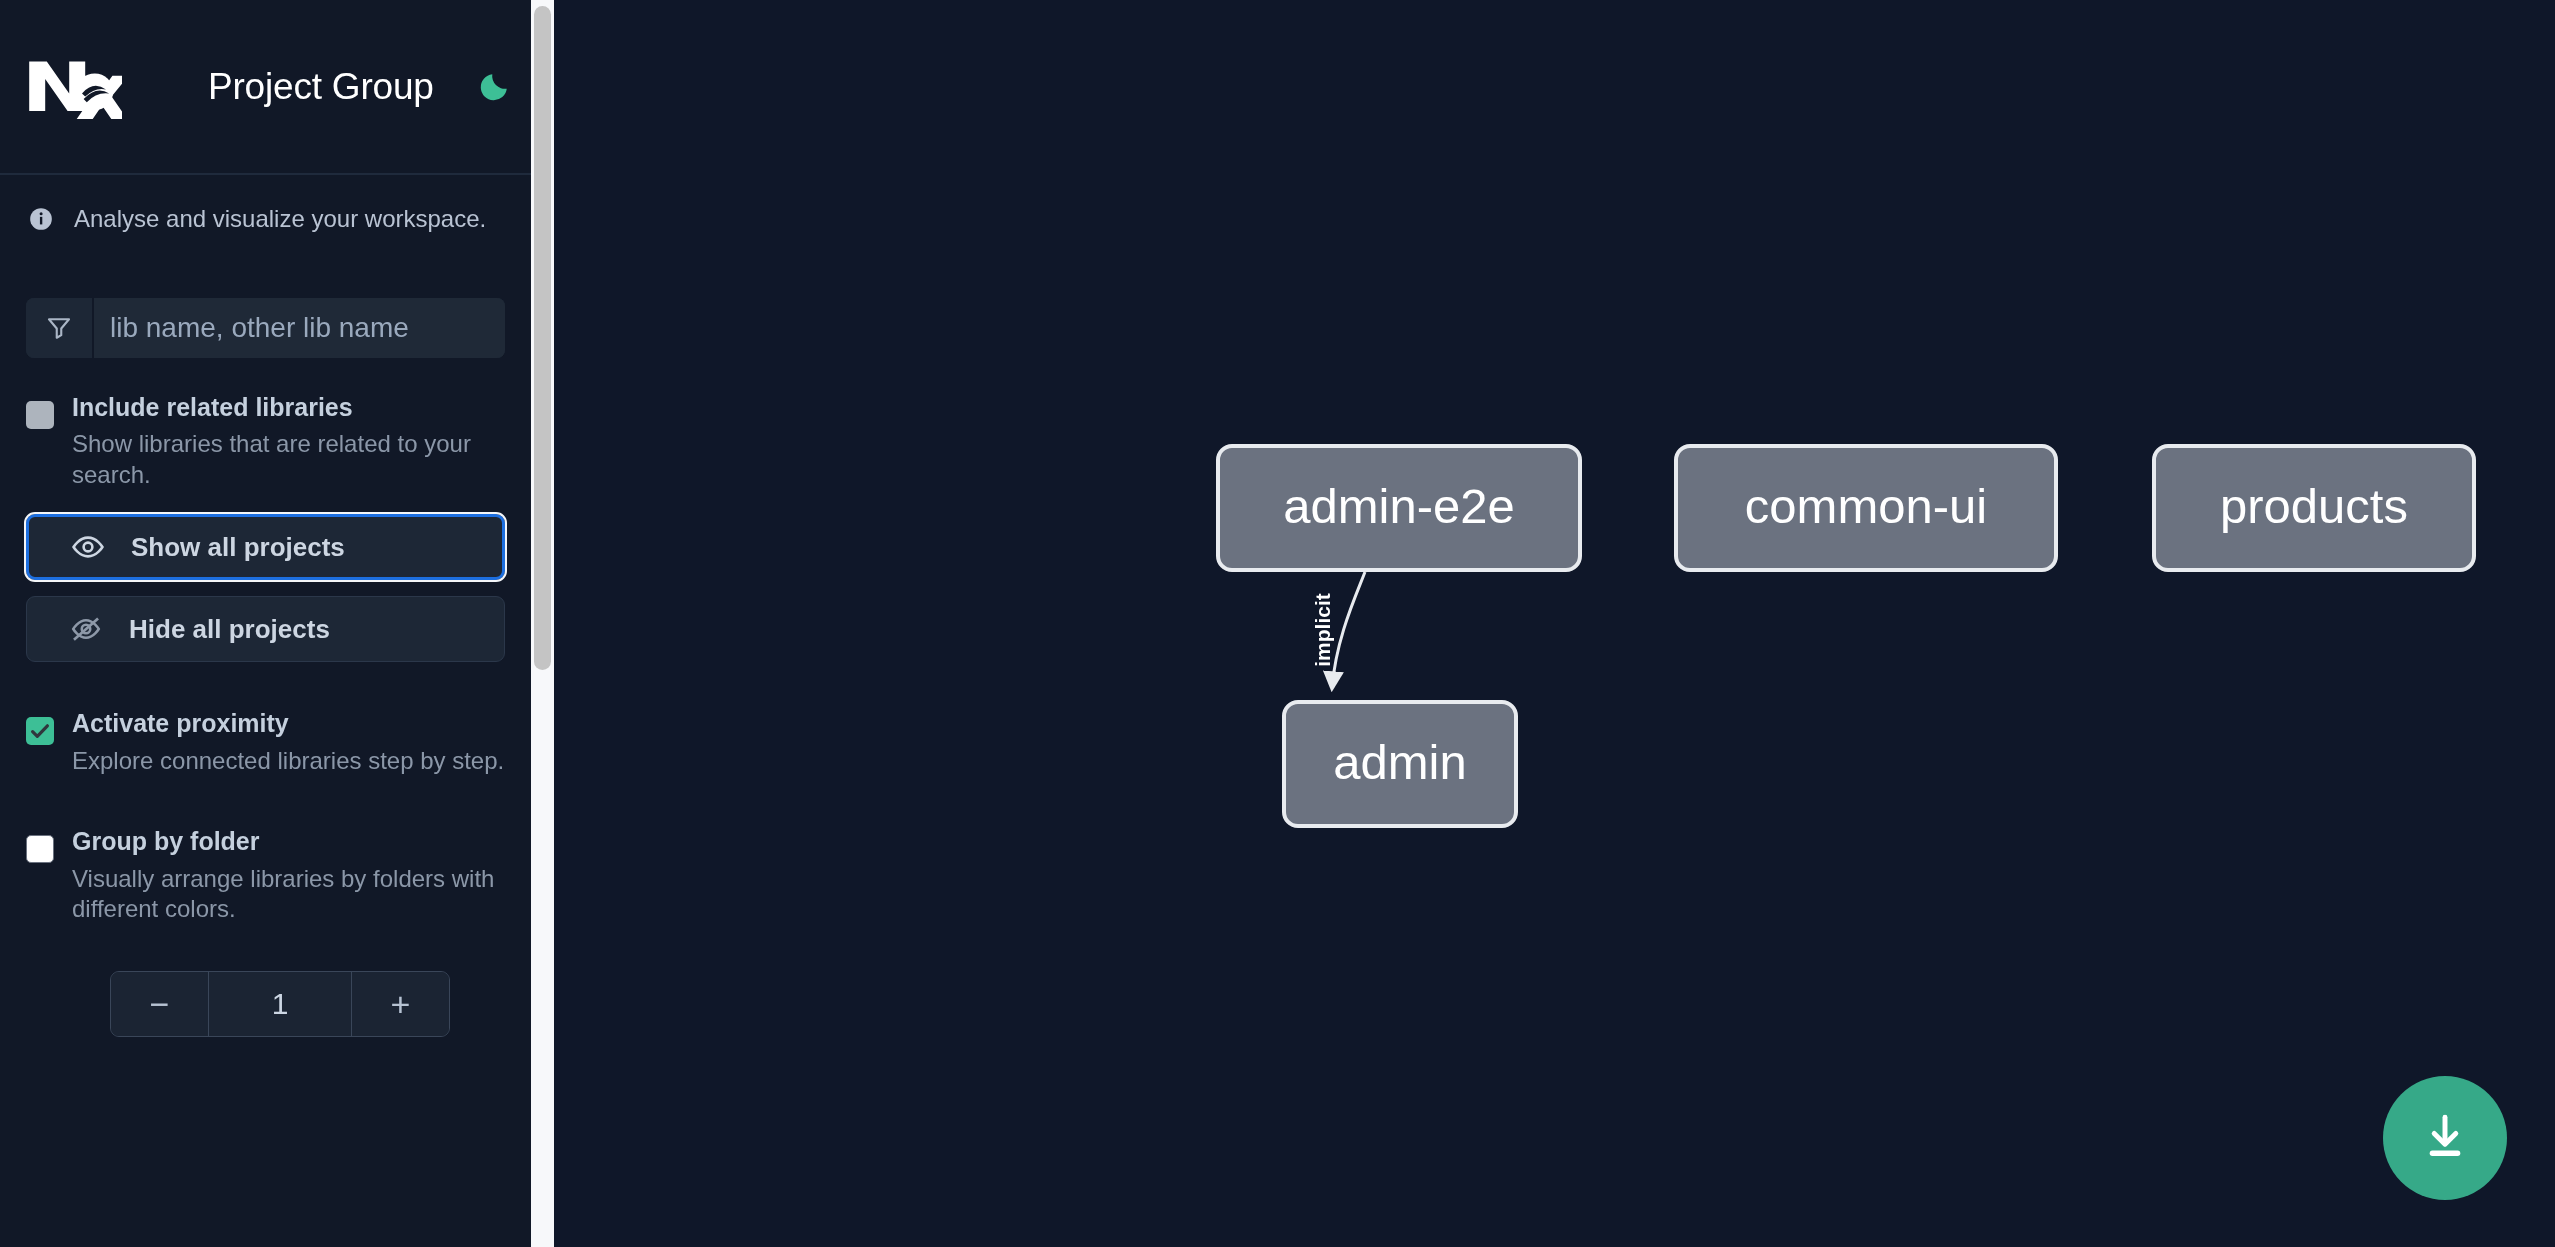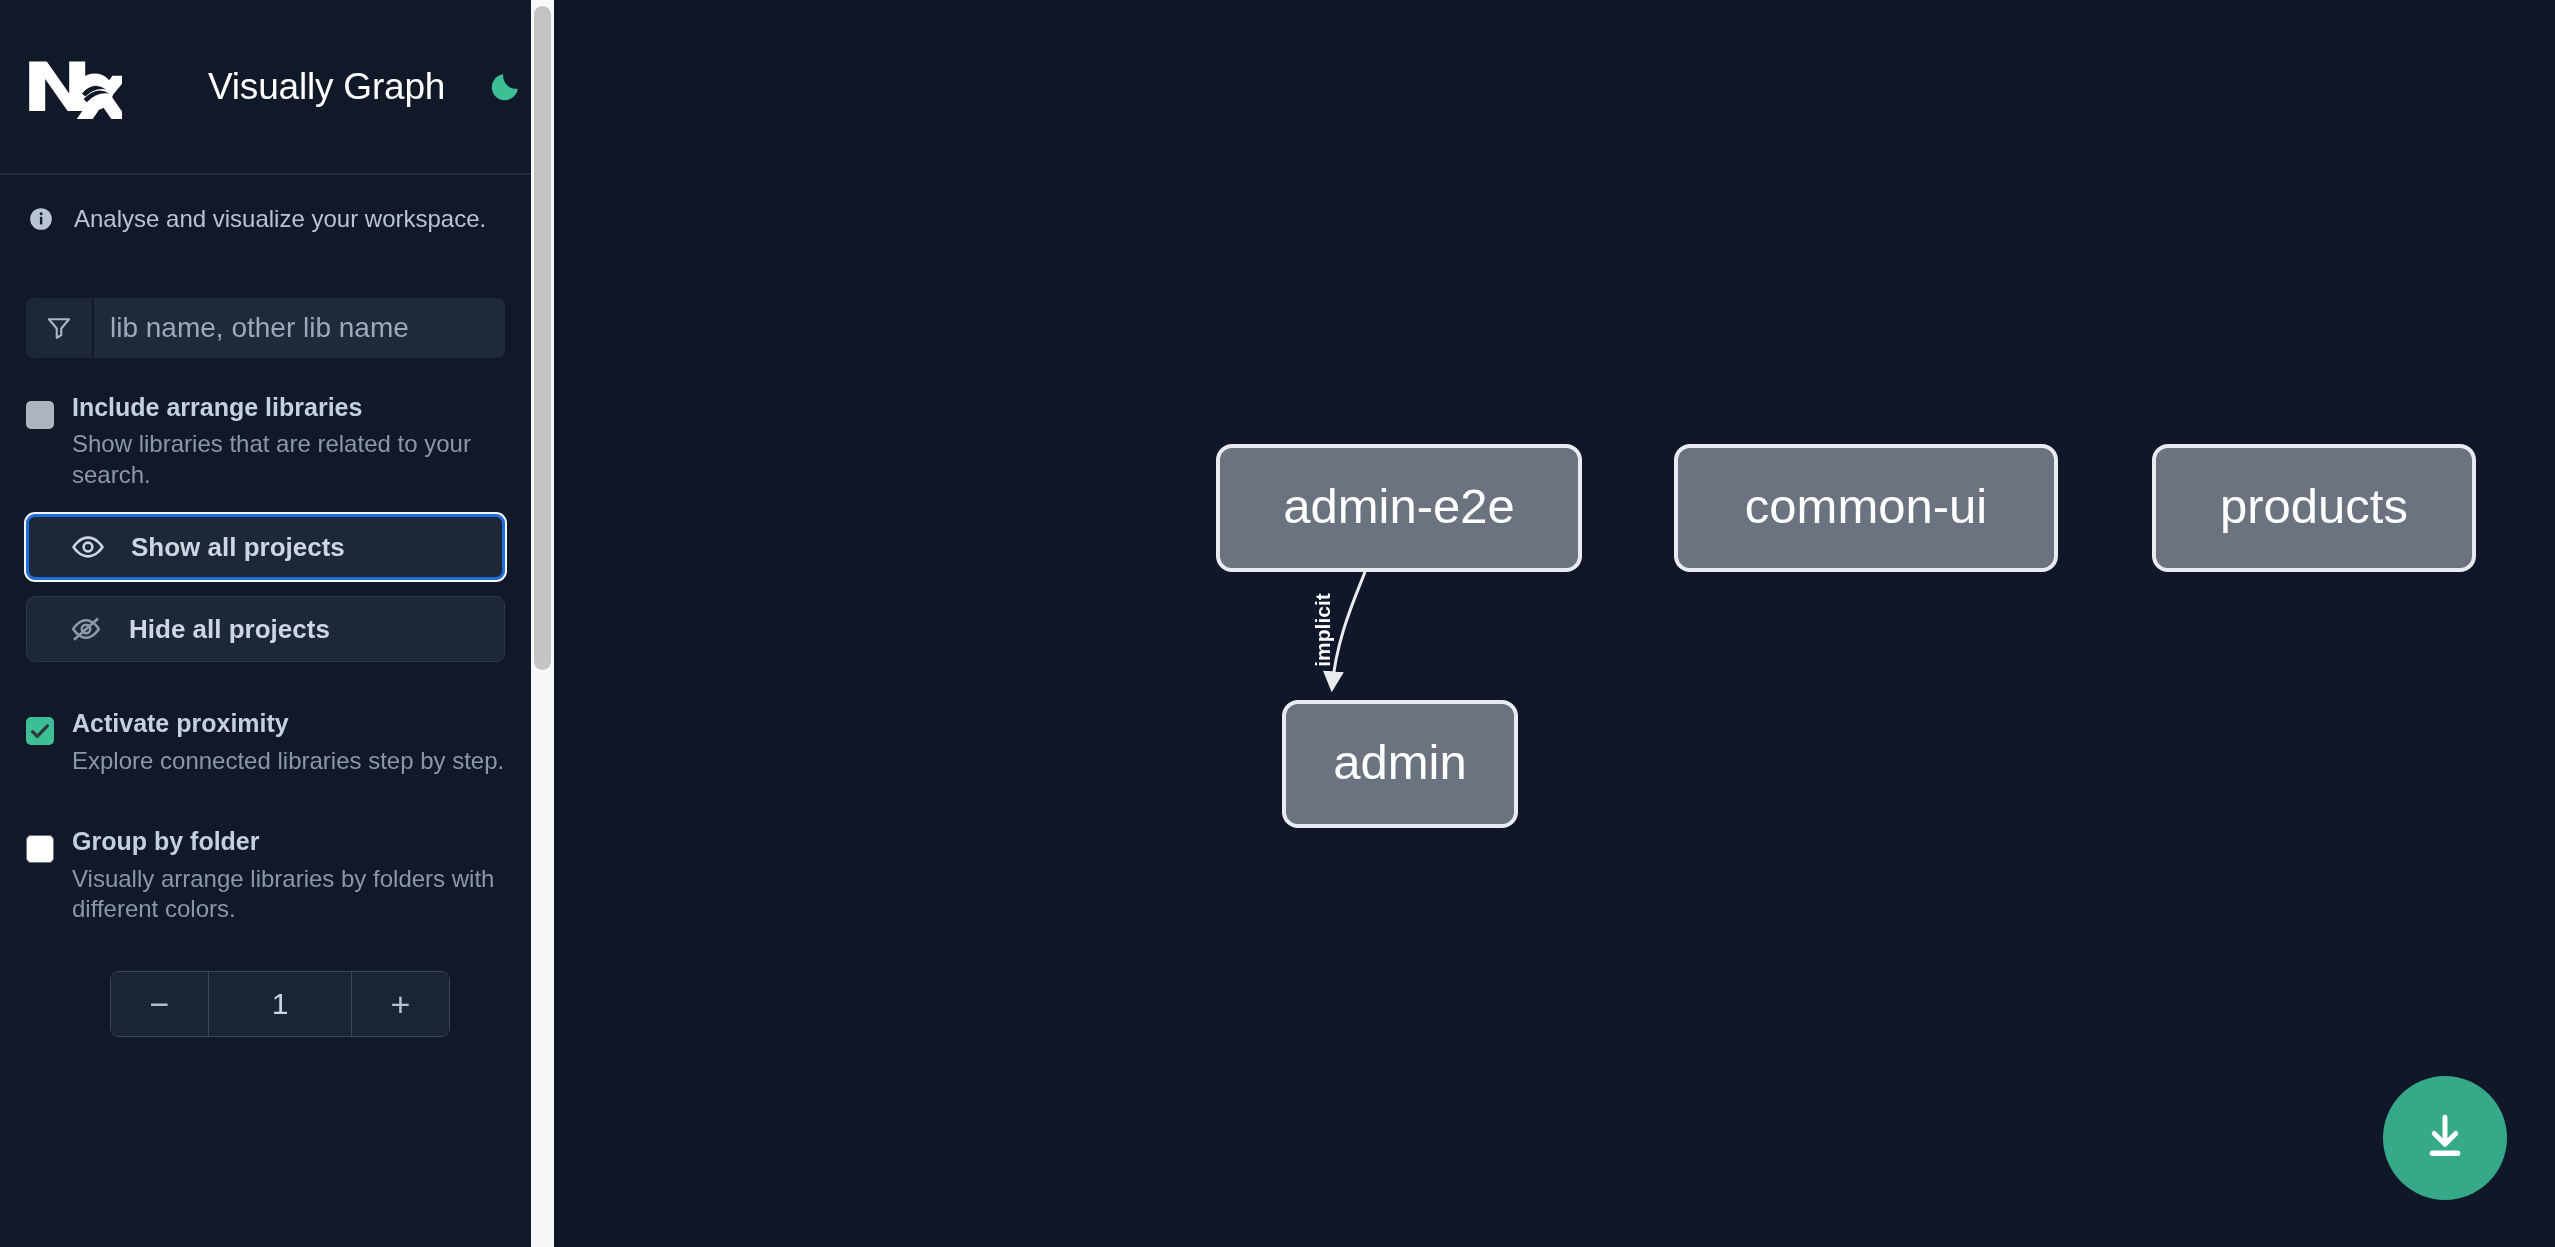--- a/index.html
+++ b/index.html
@@ -292,21 +292,21 @@
       <div class="sidebar-header">
         <span class="nx-logo">
           <svg viewBox="0 0 120 80" width="96" height="64" aria-hidden="true">
             <path fill="#ffffff" d="M4 8 h22 l28 40 V8 h20 v62 H52 L24 30 v40 H4 Z"></path>
             <path fill="#ffffff" d="M62 26 h20 l13 18 13 -18 h20 L107 52 l21 30 h-20 l-13 -19 -13 19 H62 l21 -30 Z"></path>
             <circle cx="86" cy="46" r="23" fill="#ffffff"></circle>
             <path fill="#111827" d="M70 48 q14 -16 30 -5 q-14 -3 -26 9 Z"></path>
             <path fill="#111827" d="M72 55 q16 -17 32 -7 q-16 -2 -28 11 Z"></path>
           </svg>
         </span>
-        <span class="app-title">Visually Graph</span>
+        <span class="app-title">Project Group</span>
         <span class="theme-toggle">
           <svg viewBox="0 0 24 24" width="34" height="34" aria-hidden="true">
             <path fill="#3dbf96" d="M21 13.2A9 9 0 0 1 10.8 3 9.2 9.2 0 1 0 21 13.2z"></path>
           </svg>
         </span>
       </div>
 
       <div class="info-row">
         <span class="info-icon">
           <svg viewBox="0 0 24 24" width="26" height="26" aria-hidden="true">
@@ -323,21 +323,21 @@
           <svg viewBox="0 0 24 24" width="30" height="30" aria-hidden="true">
             <path fill="none" stroke="#aab6c6" stroke-width="1.7" stroke-linejoin="round" d="M4 5 h16 l-6.2 7.4 v5.3 l-3.6 2.1 v-7.4 Z"></path>
           </svg>
         </span>
         <input class="search-input" type="text" placeholder="lib name, other lib name" style="">
       </div>
 
       <div class="option opt-include">
         <span class="cb cb-disabled"></span>
         <div class="opt-body">
-          <div class="opt-label">Include arrange libraries</div>
+          <div class="opt-label">Include related libraries</div>
           <div class="opt-desc">Show libraries that are related to your search.</div>
         </div>
       </div>
 
       <button class="btn btn-show">
         <span class="btn-icon">
           <svg viewBox="0 0 24 24" width="34" height="34" aria-hidden="true">
             <path fill="none" stroke="#cdd6e2" stroke-width="1.8" d="M1.8 12s3.8-6.6 10.2-6.6S22.2 12 22.2 12s-3.8 6.6-10.2 6.6S1.8 12 1.8 12z"></path>
             <circle cx="12" cy="12" r="3.1" fill="none" stroke="#cdd6e2" stroke-width="1.8"></circle>
           </svg>

